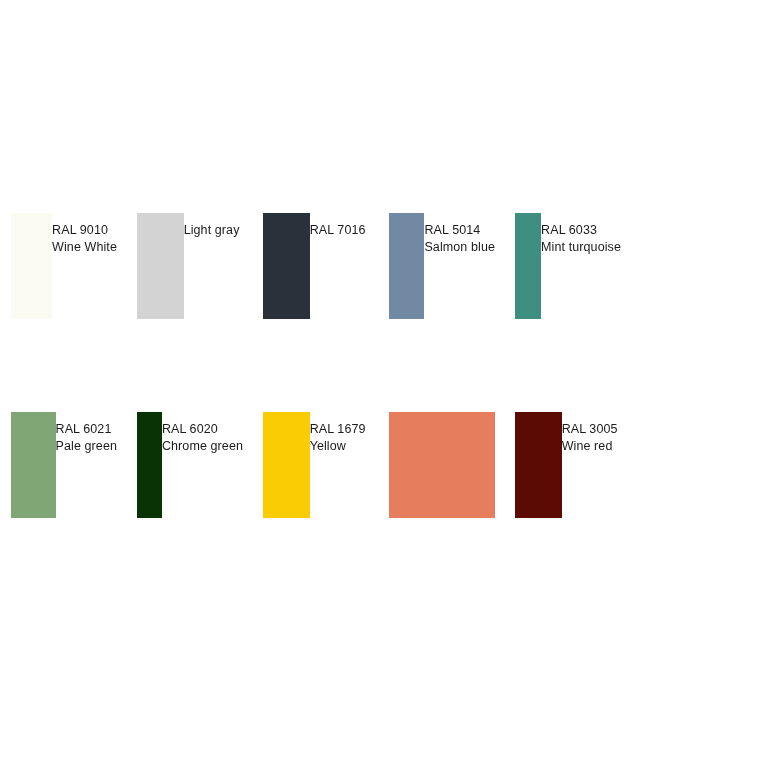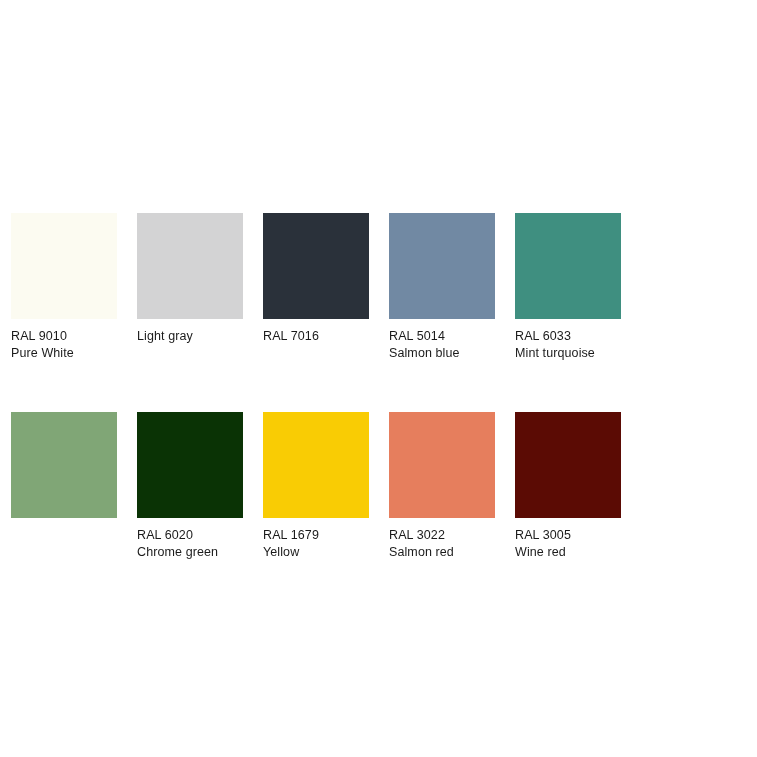--- a/index.html
+++ b/index.html
@@ -31,21 +31,20 @@
     flex-direction: row;
   }
 
   .swatch-row.row-1 { top: 213px; }
   .swatch-row.row-2 { top: 412px; }
 
   .swatch-cell {
     width: 106px;
     margin-right: 20px;
     display: flex;
-    flex-direction: column;
   }
 
   .swatch-cell:last-child {
     margin-right: 16px;
   }
 
   .swatch-chip {
     width: 106px;
     height: 106px;
     box-sizing: border-box;
@@ -70,21 +69,21 @@
 <body>
 
 <div id="swatch-chart">
 
   <div class="swatch-row row-1">
 
     <div class="swatch-cell">
       <div class="swatch-chip" style="background-color: rgb(252, 251, 241); border-color: rgb(226, 225, 216);"></div>
       <div class="swatch-labels">
         <div class="swatch-code">RAL 9010</div>
-        <div class="swatch-name">Pure White</div>
+        <div class="swatch-name">Wine White</div>
       </div>
     </div>
 
     <div class="swatch-cell">
       <div class="swatch-chip" style="background-color: rgb(211, 211, 212); border-color: rgb(211, 211, 212);"></div>
       <div class="swatch-labels">
         <div class="swatch-name">Light gray</div>
       </div>
     </div>
 
@@ -111,44 +110,44 @@
         <div class="swatch-name">Mint turquoise</div>
       </div>
     </div>
 
   </div>
 
   <div class="swatch-row row-2">
 
     <div class="swatch-cell">
       <div class="swatch-chip" style="background-color: rgb(128, 166, 118); border-color: rgb(128, 166, 118);"></div>
+      <div class="swatch-labels">
+        <div class="swatch-code">RAL 6021</div>
+        <div class="swatch-name">Pale green</div>
+      </div>
     </div>
 
     <div class="swatch-cell">
       <div class="swatch-chip" style="background-color: rgb(10, 51, 5); border-color: rgb(10, 51, 5);"></div>
       <div class="swatch-labels">
         <div class="swatch-code">RAL 6020</div>
         <div class="swatch-name">Chrome green</div>
       </div>
     </div>
 
     <div class="swatch-cell">
       <div class="swatch-chip" style="background-color: rgb(249, 204, 4); border-color: rgb(249, 204, 4);"></div>
       <div class="swatch-labels">
         <div class="swatch-code">RAL 1679</div>
         <div class="swatch-name">Yellow</div>
       </div>
     </div>
 
     <div class="swatch-cell">
       <div class="swatch-chip" style="background-color: rgb(230, 126, 93); border-color: rgb(230, 126, 93);"></div>
-      <div class="swatch-labels">
-        <div class="swatch-code">RAL 3022</div>
-        <div class="swatch-name">Salmon red</div>
-      </div>
     </div>
 
     <div class="swatch-cell">
       <div class="swatch-chip" style="background-color: rgb(91, 11, 4); border-color: rgb(91, 11, 4);"></div>
       <div class="swatch-labels">
         <div class="swatch-code">RAL 3005</div>
         <div class="swatch-name">Wine red</div>
       </div>
     </div>
 

